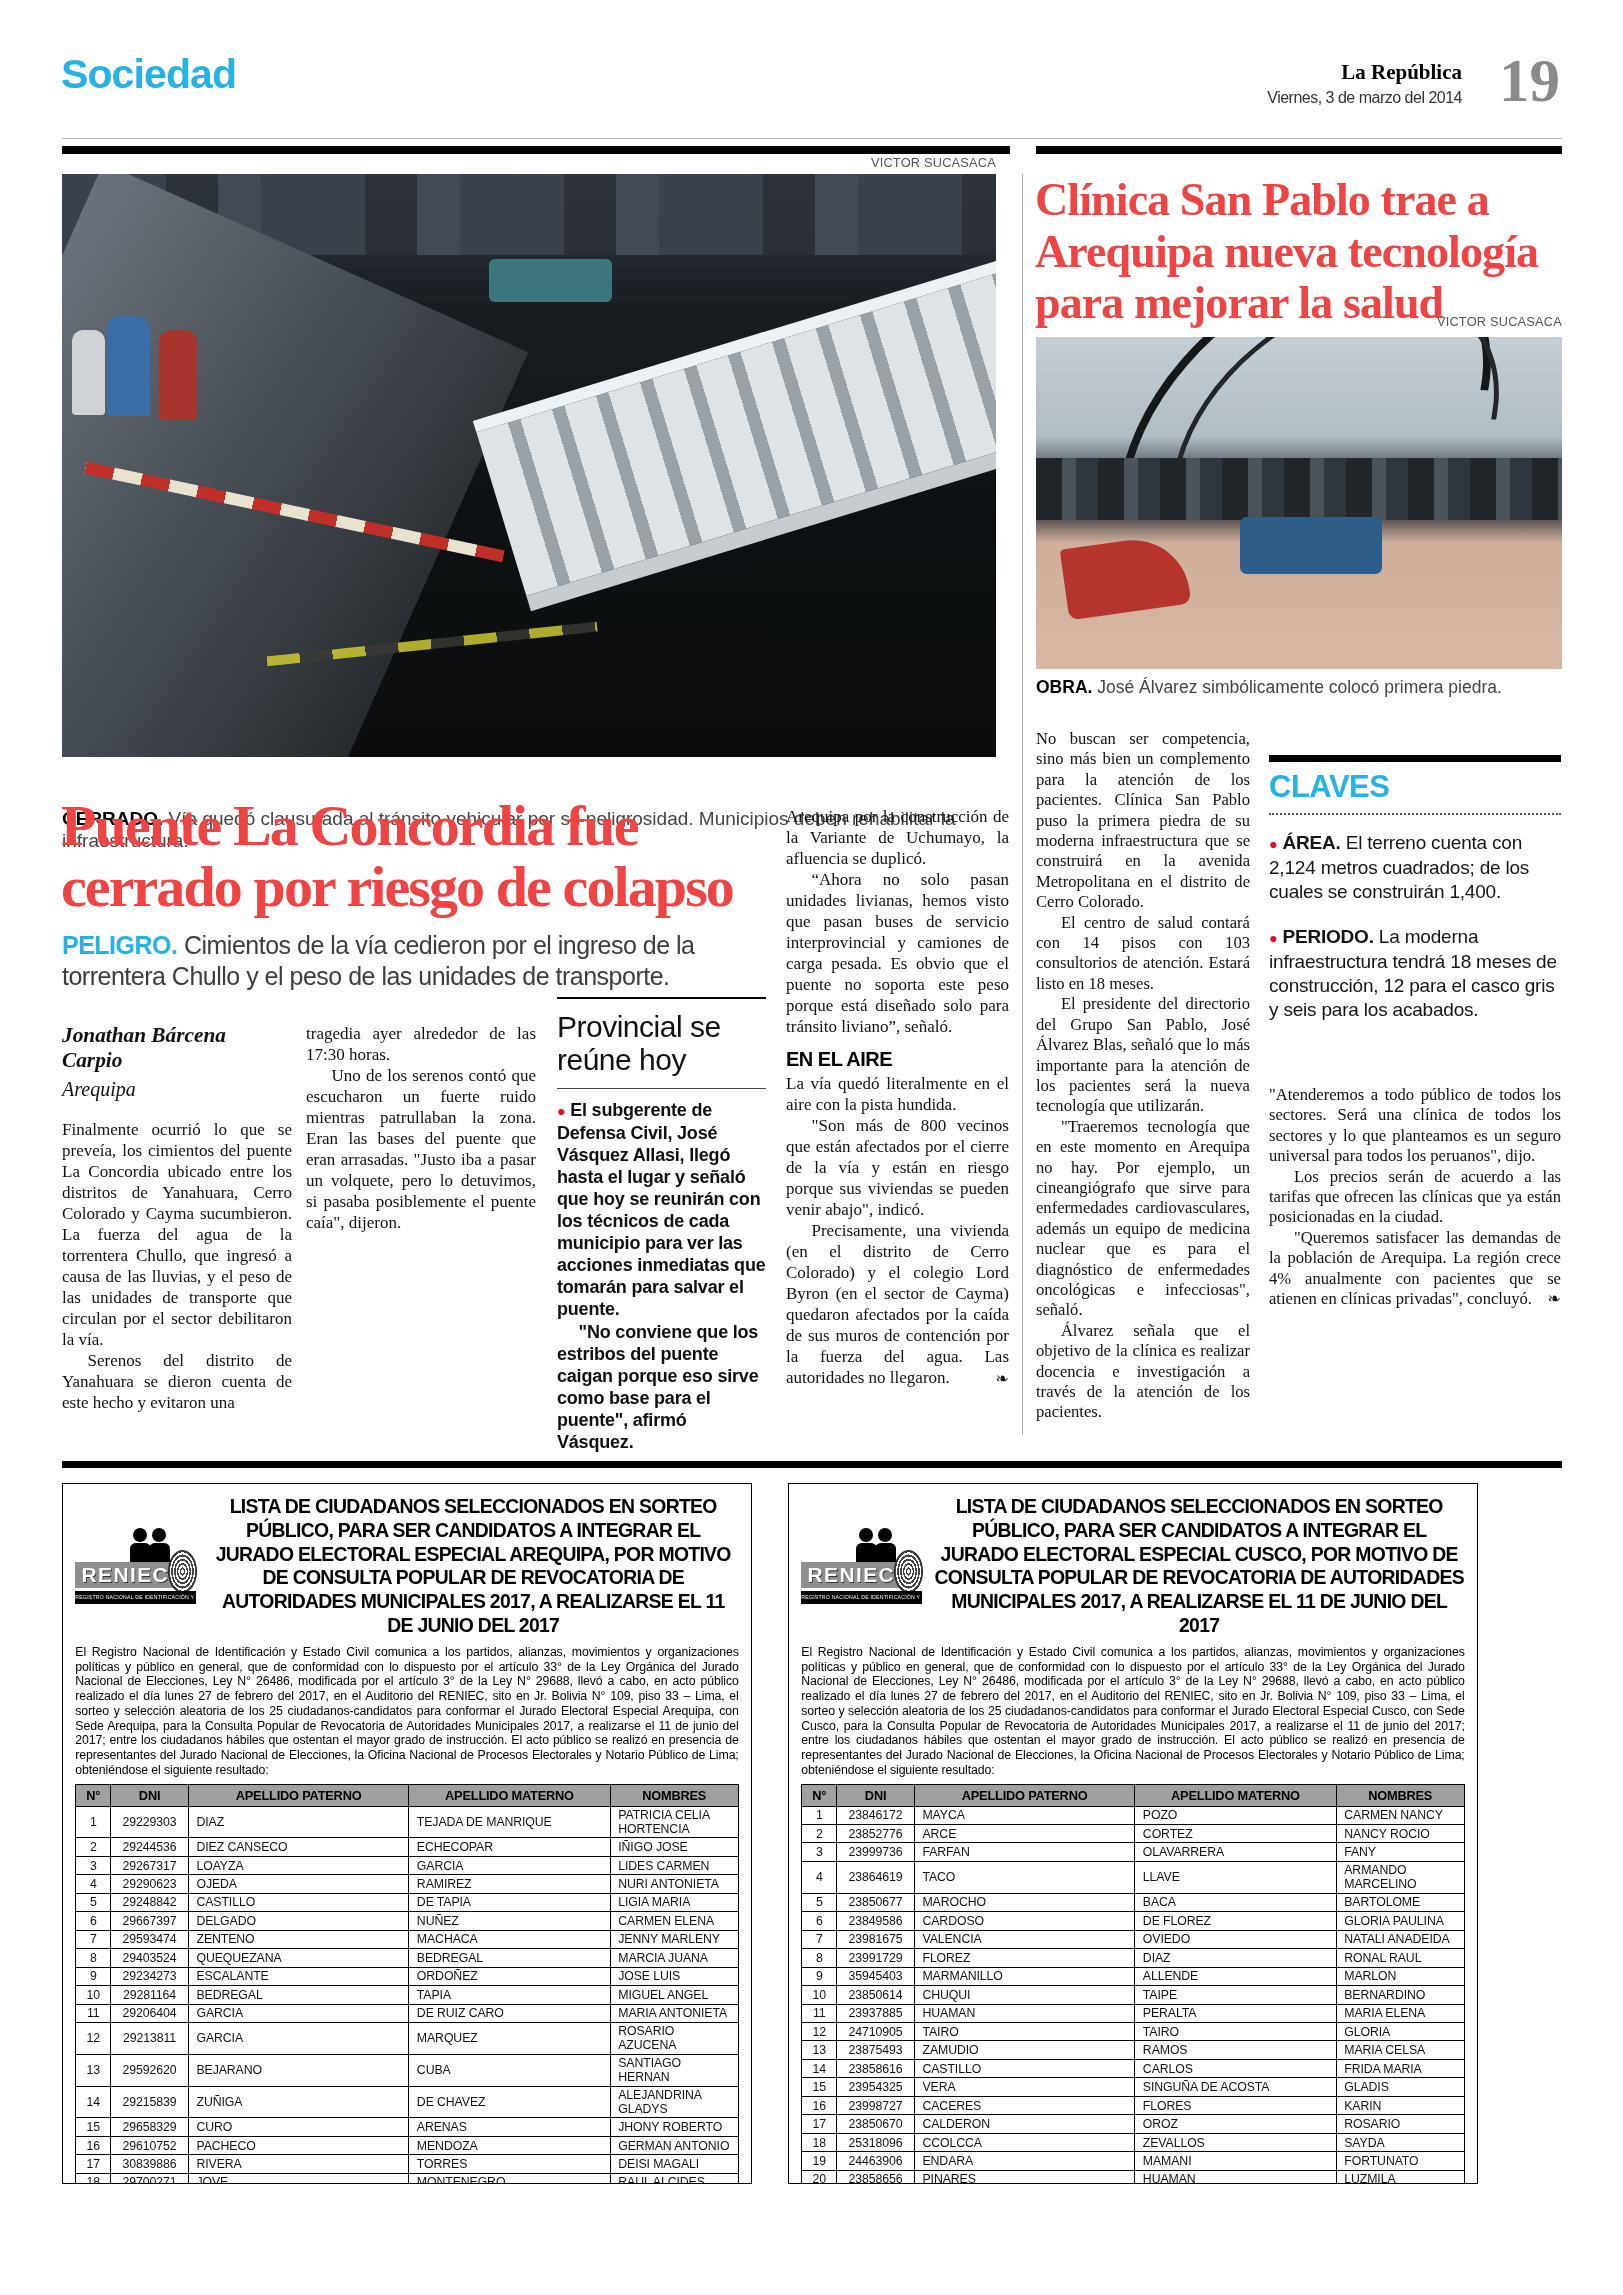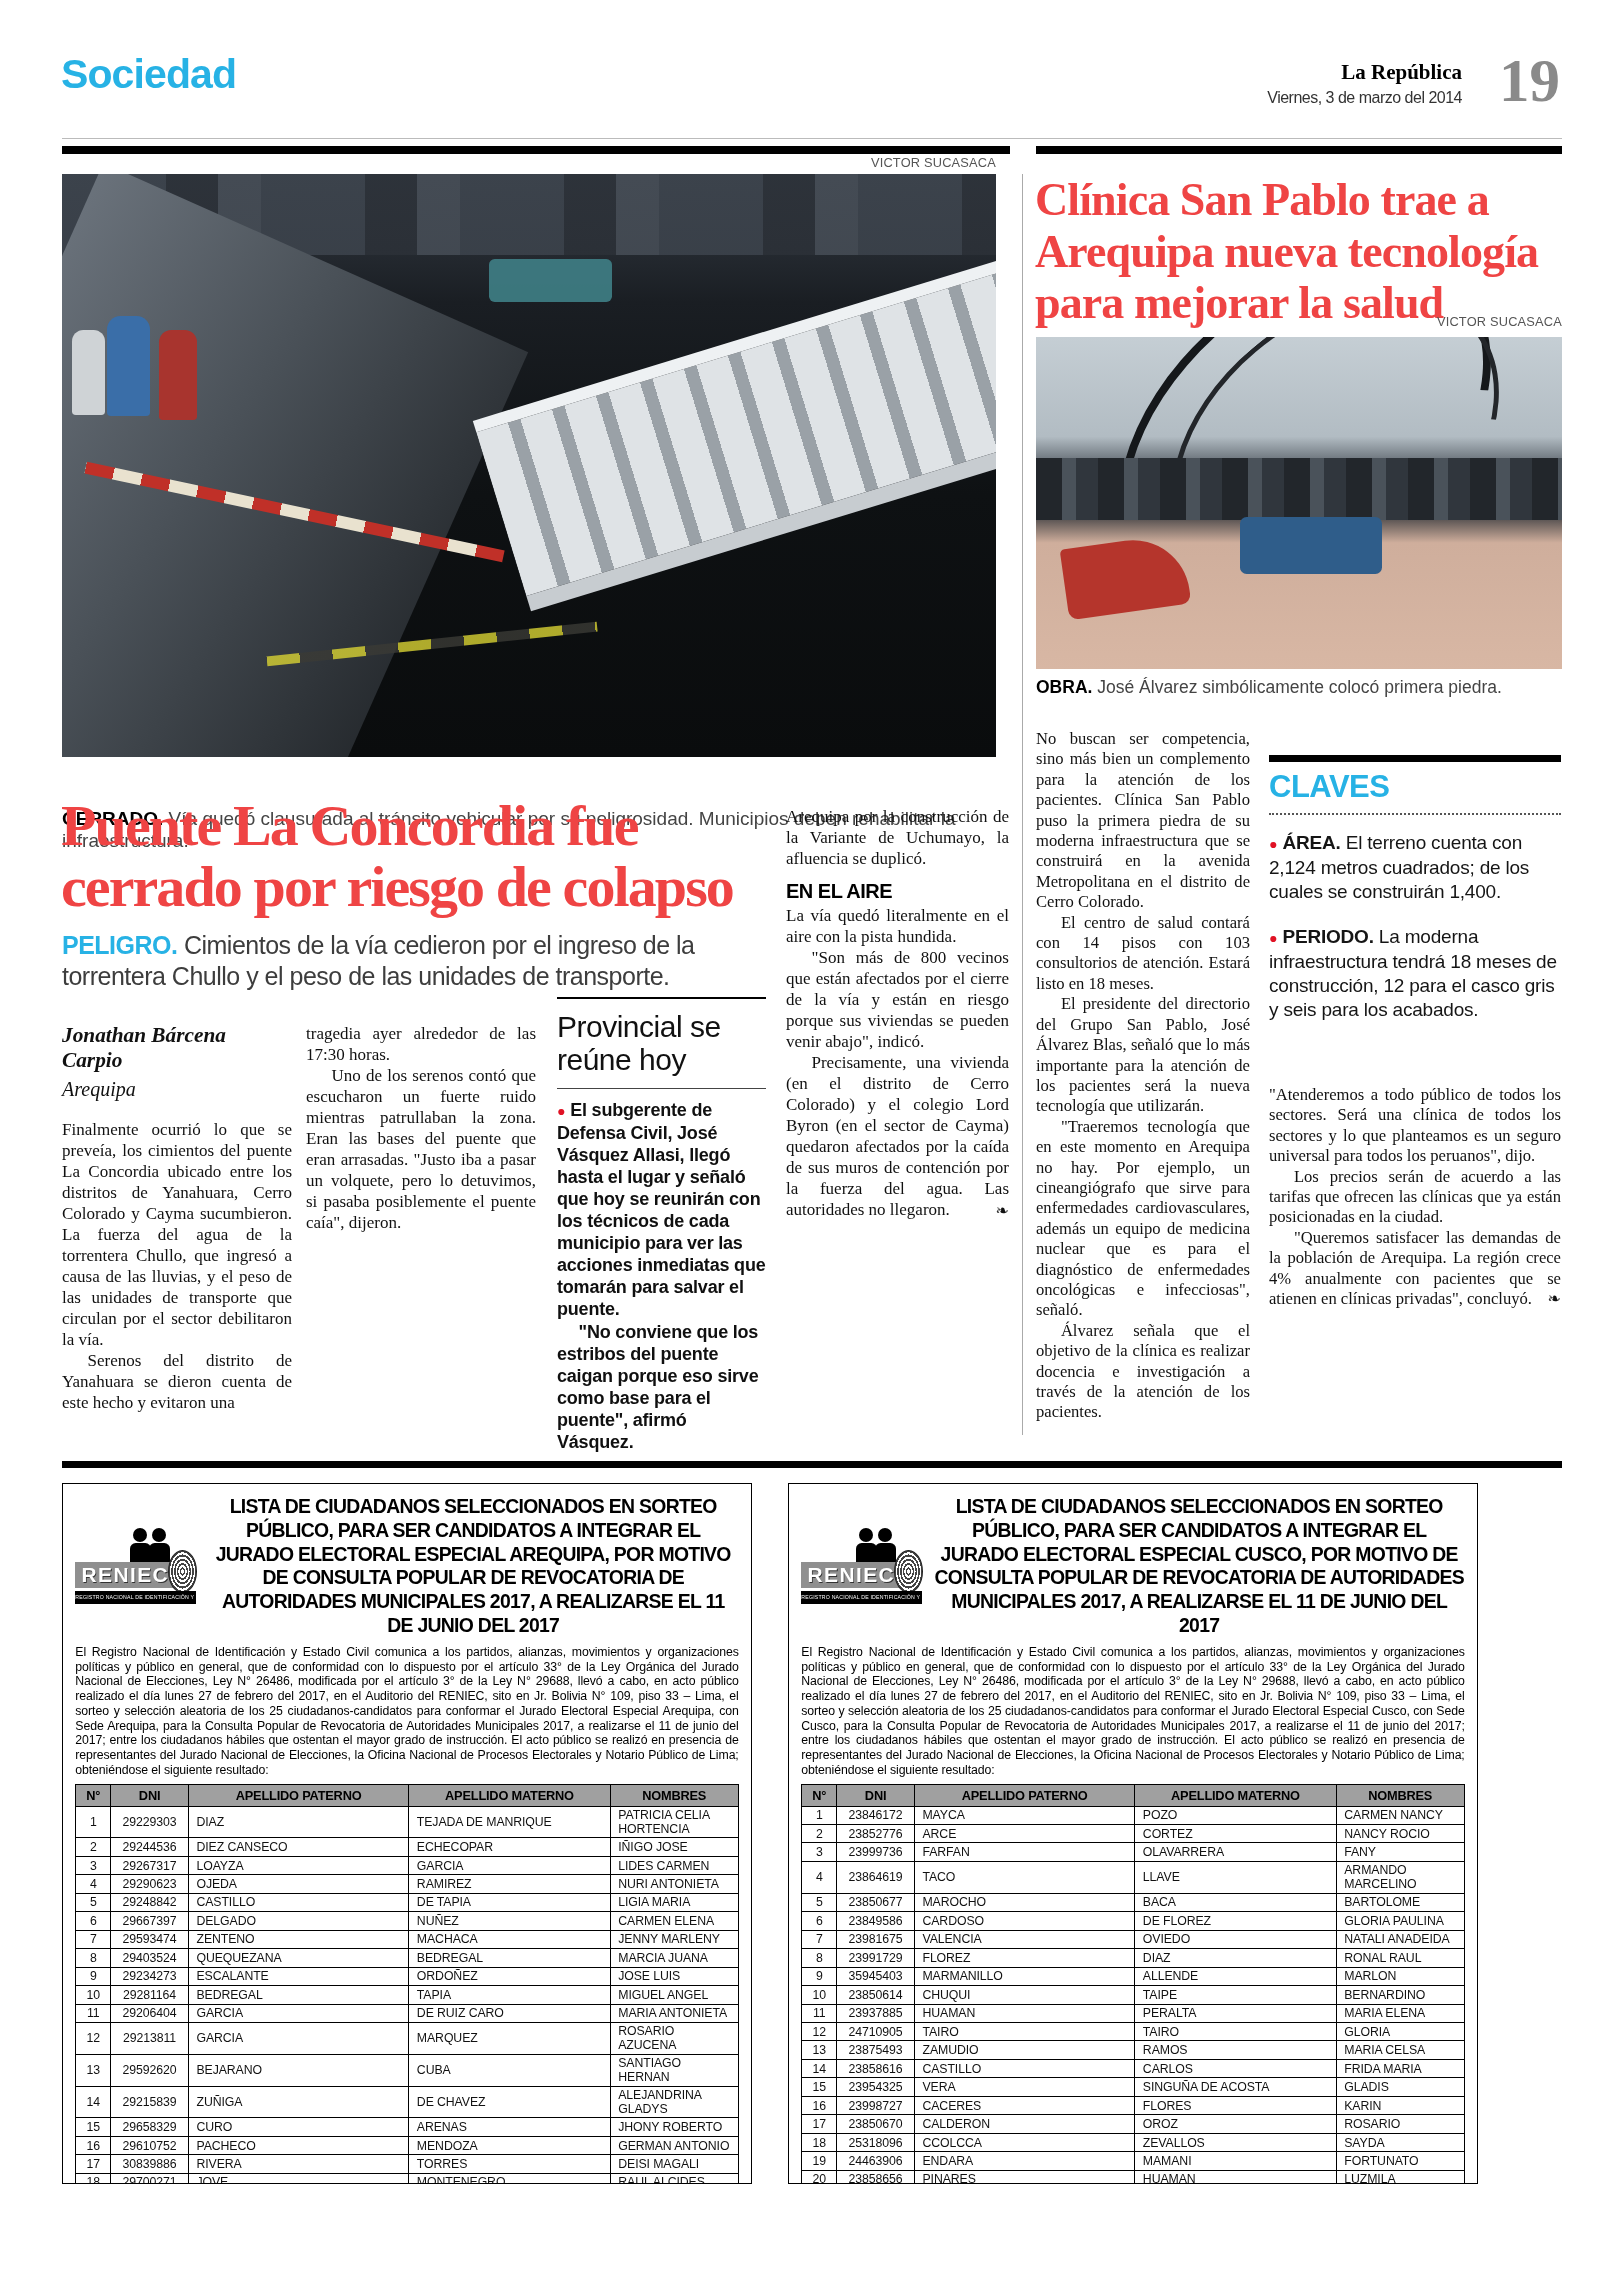--- a/index.html
+++ b/index.html
@@ -156,20 +156,21 @@
     <div class="toprule"></div>
     <h3 style="white-space:pre-line;">Provincial se
 reúne hoy</h3>
     <p><span class="bullet">●</span> <span>El subgerente de Defensa Civil, José Vásquez Allasi, llegó hasta el lugar y señaló que hoy se reunirán con los técnicos de cada municipio para ver las acciones inmediatas que tomarán para salvar el puente.</span></p>
     <p class="q">"No conviene que los estribos del puente caigan porque eso sirve como base para el puente", afirmó Vásquez.</p>
   </div>
 
   <div class="col col4">
     <div>
         <p>Arequipa por la construcción de la Variante de Uchumayo, la afluencia se duplicó.</p>
+        <p>“Ahora no solo pasan unidades livianas, hemos visto que pasan buses de servicio interprovincial y camiones de carga pesada. Es obvio que el puente no soporta este peso porque está diseñado solo para tránsito liviano”, señaló.</p>
       </div>
     <div class="subhead">EN EL AIRE</div>
     <div>
         <p>La vía quedó literalmente en el aire con la pista hundida.</p>
         <p>"Son más de 800 vecinos que están afectados por el cierre de la vía y están en riesgo porque sus viviendas se pueden venir abajo", indicó.</p>
         <p>Precisamente, una vivienda (en el distrito de Cerro Colorado) y el colegio Lord Byron (en el sector de Cayma) quedaron afectados por la caída de sus muros de contención por la fuerza del agua. Las autoridades no llegaron.</p>
       </div>
     <span class="endmark">❧</span>
   </div>
 

